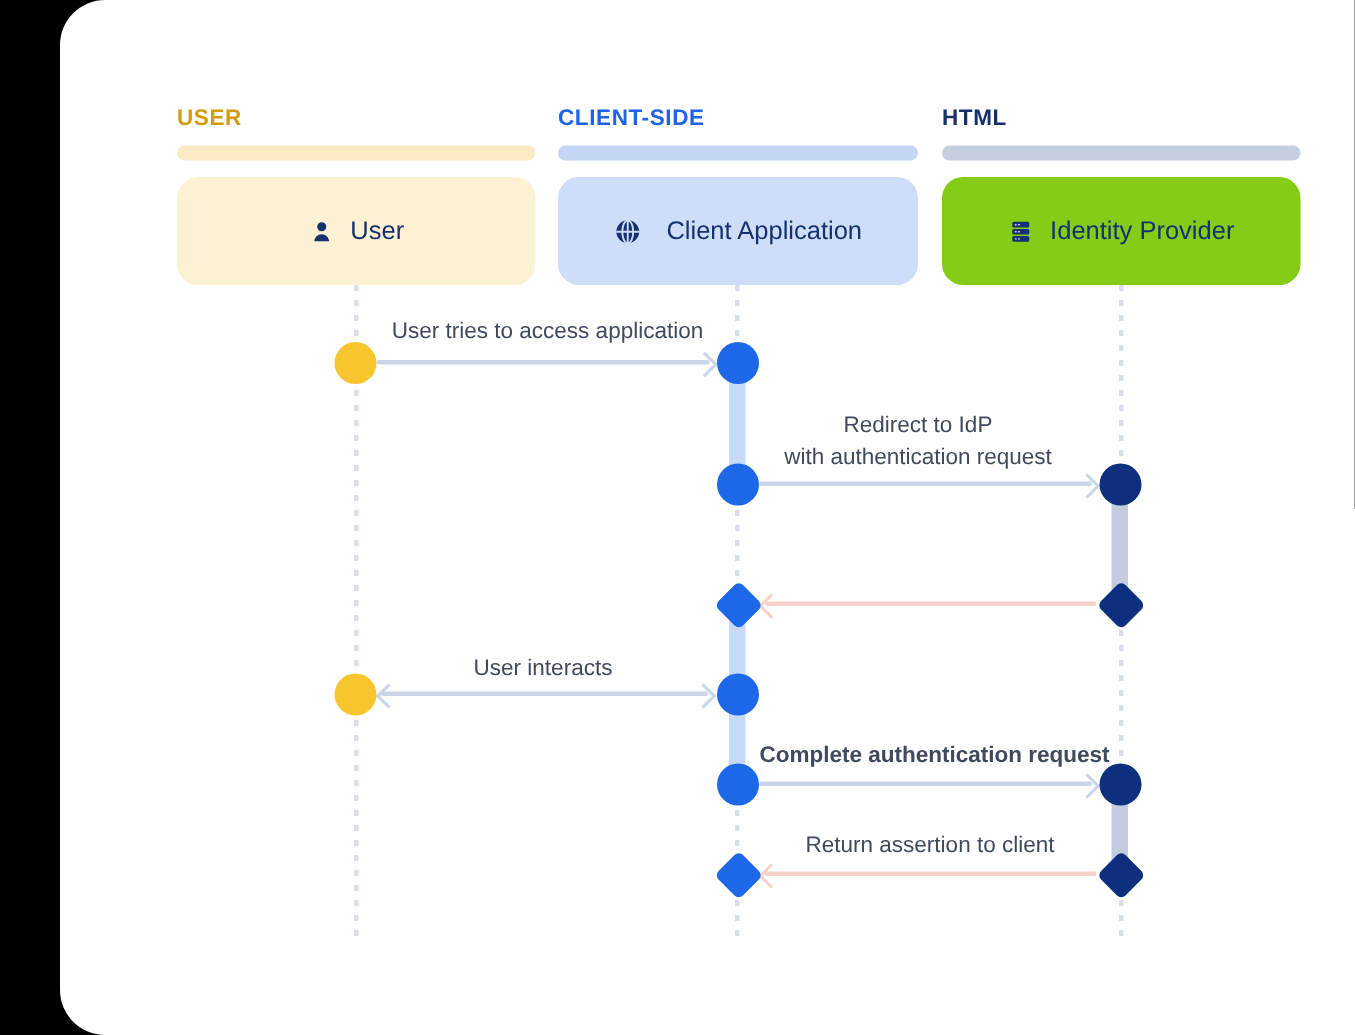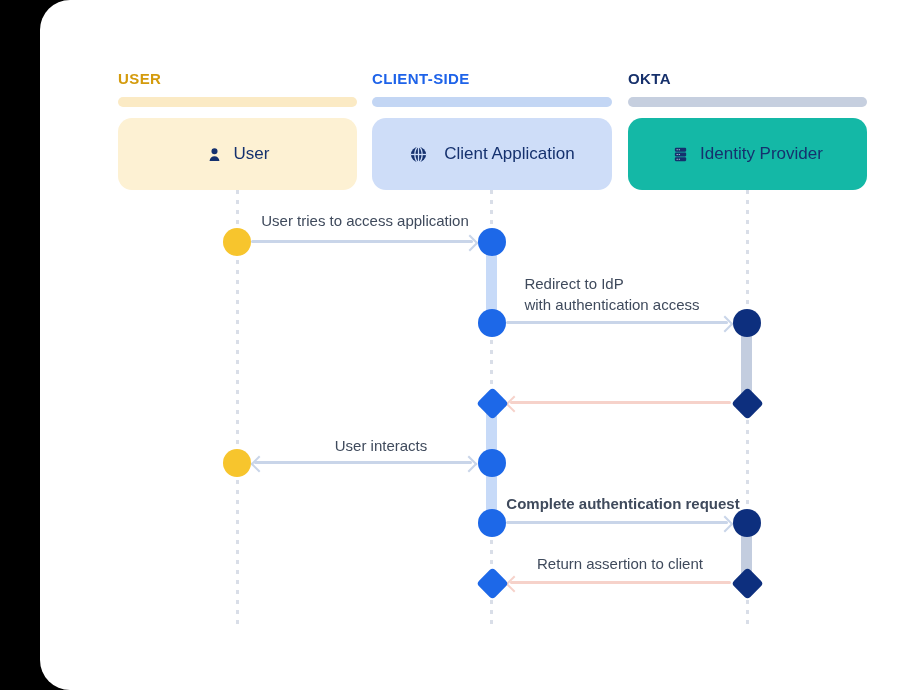--- a/index.html
+++ b/index.html
@@ -24,21 +24,21 @@
   #bar-client{left:332px;width:240px;background:#C3D6F4;}
   #bar-okta{left:588px;width:239px;background:#C6CFDF;}
   
   .actor-box{
     position:absolute;top:118px;height:72px;border-radius:14px;
     display:flex;align-items:center;justify-content:center;gap:11px;
     font-size:17px;font-weight:500;color:var(--navy-text);z-index:5;
   }
   #box-user{left:78px;width:239px;background:#FDF1D3;}
   #box-client{left:332px;width:240px;background:#CEDDF8;gap:16px;}
-  #box-okta{left:588px;width:239px;background:#14b8a6;}
+  #box-okta{left:588px;width:239px;background:#84cc16;}
   .icon{display:inline-flex;align-items:center;}
   
   .lifeline{
     position:absolute;top:190px;height:435px;width:3px;z-index:1;
     background:repeating-linear-gradient(to bottom,#D9DEE8 0 4px,transparent 4px 10px);
   }
   #ll-user{left:196px;} #ll-client{left:450px;} #ll-okta{left:706px;}
   
   .activation{position:absolute;width:11px;border-radius:5px;z-index:2;}
   #act-c1{left:446px;top:242px;height:81px;background:#C7DAF8;}
@@ -66,34 +66,34 @@
   .diamond{width:23px;height:23px;border-radius:4px;transform:rotate(45deg);}
   .yellow{background:#F7C52D;} .blue{background:#1D68E8;} .navy{background:#0D2F7E;}
   #n1a{left:183px;top:228px;} #n1b{left:438px;top:228px;}
   #n2a{left:438px;top:309px;} #n2b{left:693px;top:309px;}
   #n3a{left:441px;top:392px;} #n3b{left:696px;top:392px;}
   #n4a{left:183px;top:449px;} #n4b{left:438px;top:449px;}
   #n5a{left:438px;top:509px;} #n5b{left:693px;top:509px;}
   #n6a{left:441px;top:572px;} #n6b{left:696px;top:572px;}
   
   .msg{
-    position:absolute;transform:translateX(-50%);white-space:nowrap;
+    position:absolute;transform:translateX(-50%);text-align:center;white-space:nowrap;
     font-size:15px;line-height:20.5px;color:var(--msg-text);z-index:5;
   }
   #m1{left:325px;top:211px;} #m2{left:572px;top:274px;} #m3{left:580px;top:352px;}
-  #m4{left:341px;top:436px;} #m5{left:583px;top:494px;font-weight:bold;} #m6{left:580px;top:554px;}
+  #m4{left:322px;top:436px;} #m5{left:583px;top:494px;font-weight:bold;} #m6{left:580px;top:554px;}
 </style>
 </head>
 <body>
 
 <div class="canvas">
 
   <div class="lane-label" id="lbl-user">USER</div>
   <div class="lane-label" id="lbl-client">CLIENT-SIDE</div>
-  <div class="lane-label" id="lbl-okta">OKTA</div>
+  <div class="lane-label" id="lbl-okta">HTML</div>
 
   <div class="lane-bar" id="bar-user"></div>
   <div class="lane-bar" id="bar-client"></div>
   <div class="lane-bar" id="bar-okta"></div>
 
   <div class="actor-box" id="box-user">
     <span class="icon">
       <svg width="17" height="17" viewBox="0 0 24 24" fill="#15316E">
           <path d="M12 11.6a4.3 4.3 0 1 0 0-8.6 4.3 4.3 0 0 0 0 8.6zM5 21c.4-3.8 3.3-6.6 7-6.6s6.6 2.8 7 6.6H5z"></path>
         </svg>
@@ -173,21 +173,21 @@
   <div class="node circle blue" id="n5a"></div>
   <div class="node circle navy" id="n5b"></div>
   <div class="node diamond blue" id="n6a"></div>
   <div class="node diamond navy" id="n6b"></div>
 
   <div class="msg" id="m1">
     <div>User tries to access application</div>
   </div>
   <div class="msg" id="m2">
     <div>Redirect to IdP</div>
-    <div>with authentication access</div>
+    <div>with authentication request</div>
   </div>
   <div class="msg" id="m4">
     <div>User interacts</div>
   </div>
   <div class="msg" id="m5">
     <div>Complete authentication request</div>
   </div>
   <div class="msg" id="m6">
     <div>Return assertion to client</div>
   </div>

